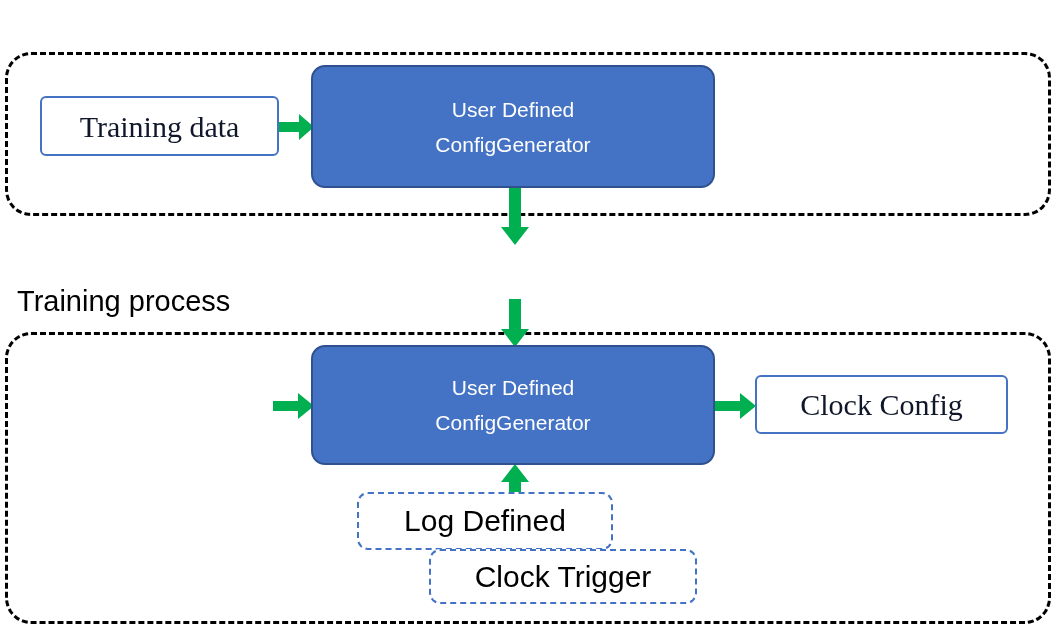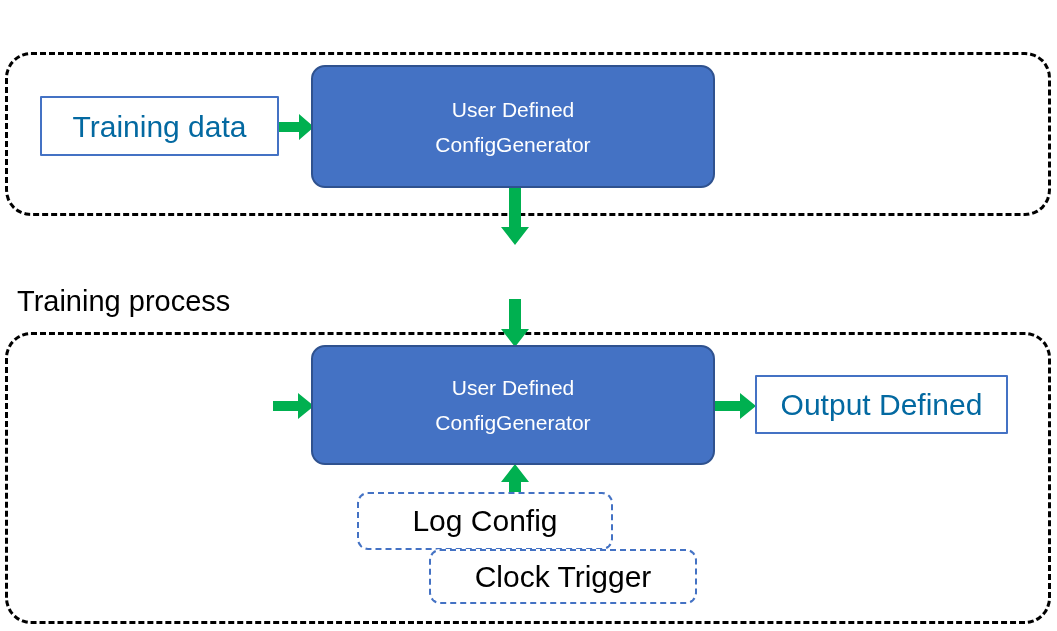--- a/index.html
+++ b/index.html
@@ -42,29 +42,30 @@
   }
   #container-training  { left: 5px;  top: 52px;  width: 1046px; height: 164px; }
   #container-inference { left: 5px;  top: 332px; width: 1046px; height: 292px; }
 
   
   .node-plain {
     position: absolute;
     box-sizing: border-box;
     background: #ffffff;
     border: 2.5px solid #4472C4;
-    border-radius: 1px;
+    border-radius: 6px;
     display: flex;
     align-items: center;
     justify-content: center;
-    color: #0369a1;
+    color: #0f172a;
     font-size: 30px;
     line-height: 1.1;
     white-space: nowrap;
     z-index: 3;
+    font-family: Liberation Serif, serif;
   }
   #node-training-data   { left: 40px;  top: 96px;  width: 239px; height: 60px; }
   #node-checkpoint      { left: 394px; top: 244px; width: 238px; height: 56px; }
   #node-current-status  { left: 28px;  top: 375px; width: 245px; height: 58px; }
   #node-output-config   { left: 755px; top: 375px; width: 253px; height: 59px; }
 
   
   .node-blue {
     position: absolute;
     box-sizing: border-box;
@@ -131,23 +132,23 @@
     <span>ConfigGenerator</span>
   </div>
 
 
 
   <div class="node-blue" id="node-generator-inference">
     <span>User Defined</span>
     <span>ConfigGenerator</span>
   </div>
 
-  <div class="node-plain" id="node-output-config">Output Defined</div>
+  <div class="node-plain" id="node-output-config">Clock Config</div>
 
-  <div class="node-trigger" id="node-log-trigger">Log Config</div>
+  <div class="node-trigger" id="node-log-trigger">Log Defined</div>
 
   <div class="node-trigger" id="node-clock-trigger">Clock Trigger</div>
 
   <div class="arrow" id="arrow-training-data-to-generator">
     <svg width="36" height="30" viewBox="0 0 36 30">
       <path d="M0,10 L20,10 L20,2 L35,15 L20,28 L20,20 L0,20 Z" fill="#00B050"></path>
     </svg>
   </div>
 
   <div class="arrow" id="arrow-generator-to-checkpoint">

